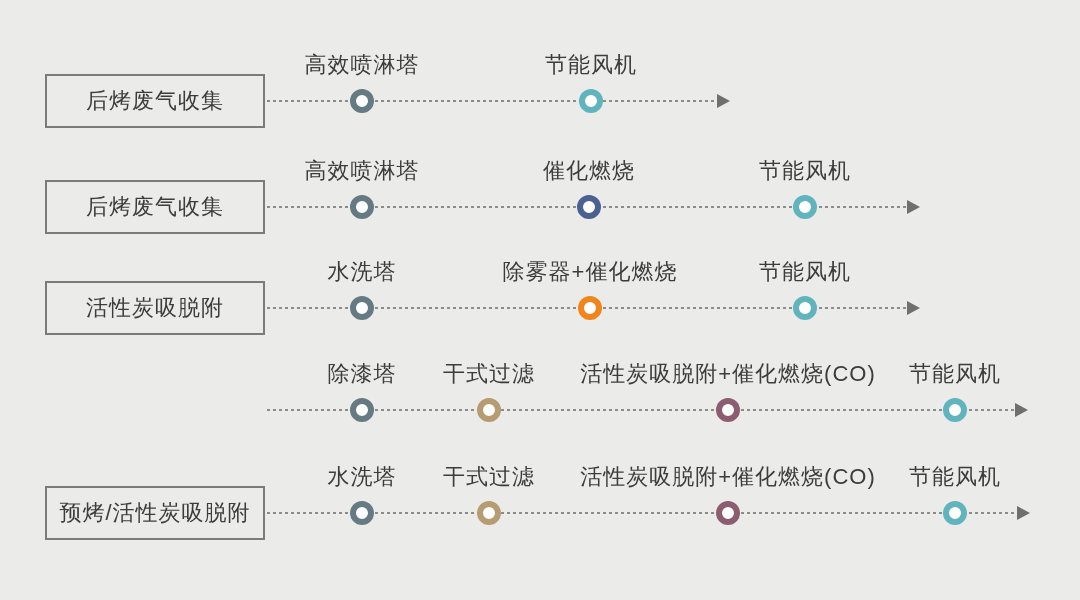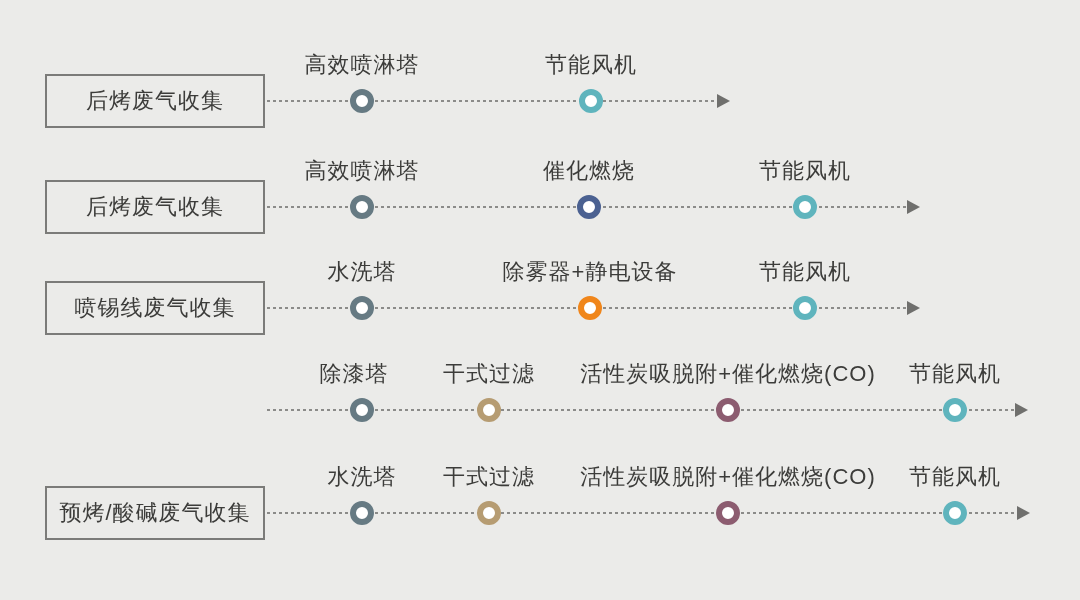--- a/index.html
+++ b/index.html
@@ -58,48 +58,48 @@
   <span class="node" style="left: 350px; border-color: rgb(102, 122, 131);"></span>
   <span class="node-label" style="left:182px">高效喷淋塔</span>
   <span class="node" style="left: 577px; border-color: rgb(75, 97, 145);"></span>
   <span class="node-label" style="left:409px">催化燃烧</span>
   <span class="node" style="left: 793px; border-color: rgb(95, 180, 189);"></span>
   <span class="node-label" style="left:625px">节能风机</span>
 </div>
 
 <div class="row" style="top:281px">
   <div class="source-box">
-    <span>喷锡线废气收集</span>
+    <span>活性炭吸脱附</span>
   </div>
   <div class="flow-line" style="left:267px;width:639px"></div>
   <div class="arrow-head" style="left: 907px; border-left-color: rgb(111, 111, 109);"></div>
   <span class="node" style="left: 350px; border-color: rgb(102, 122, 131);"></span>
   <span class="node-label" style="left:182px">水洗塔</span>
   <span class="node" style="left: 578px; border-color: rgb(240, 134, 27);"></span>
-  <span class="node-label" style="left:410px">除雾器+静电设备</span>
+  <span class="node-label" style="left:410px">除雾器+催化燃烧</span>
   <span class="node" style="left: 793px; border-color: rgb(95, 180, 189);"></span>
   <span class="node-label" style="left:625px">节能风机</span>
 </div>
 
 <div class="row" style="top:383px">
   <div class="flow-line" style="left:267px;width:747px"></div>
   <div class="arrow-head" style="left: 1015px; border-left-color: rgb(111, 111, 109);"></div>
   <span class="node" style="left: 350px; border-color: rgb(102, 122, 131);"></span>
-  <span class="node-label" style="left:174px">除漆塔</span>
+  <span class="node-label" style="left:182px">除漆塔</span>
   <span class="node" style="left: 477px; border-color: rgb(182, 156, 114);"></span>
   <span class="node-label" style="left:309px">干式过滤</span>
   <span class="node" style="left: 716px; border-color: rgb(140, 92, 112);"></span>
   <span class="node-label" style="left:548px">活性炭吸脱附+催化燃烧(CO)</span>
   <span class="node" style="left: 943px; border-color: rgb(95, 180, 189);"></span>
   <span class="node-label" style="left:775px">节能风机</span>
 </div>
 
 <div class="row" style="top:486px">
   <div class="source-box">
-    <span>预烤/酸碱废气收集</span>
+    <span>预烤/活性炭吸脱附</span>
   </div>
   <div class="flow-line" style="left:267px;width:749px"></div>
   <div class="arrow-head" style="left: 1017px; border-left-color: rgb(111, 111, 109);"></div>
   <span class="node" style="left: 350px; border-color: rgb(102, 122, 131);"></span>
   <span class="node-label" style="left:182px">水洗塔</span>
   <span class="node" style="left: 477px; border-color: rgb(182, 156, 114);"></span>
   <span class="node-label" style="left:309px">干式过滤</span>
   <span class="node" style="left: 716px; border-color: rgb(140, 92, 112);"></span>
   <span class="node-label" style="left:548px">活性炭吸脱附+催化燃烧(CO)</span>
   <span class="node" style="left: 943px; border-color: rgb(95, 180, 189);"></span>

